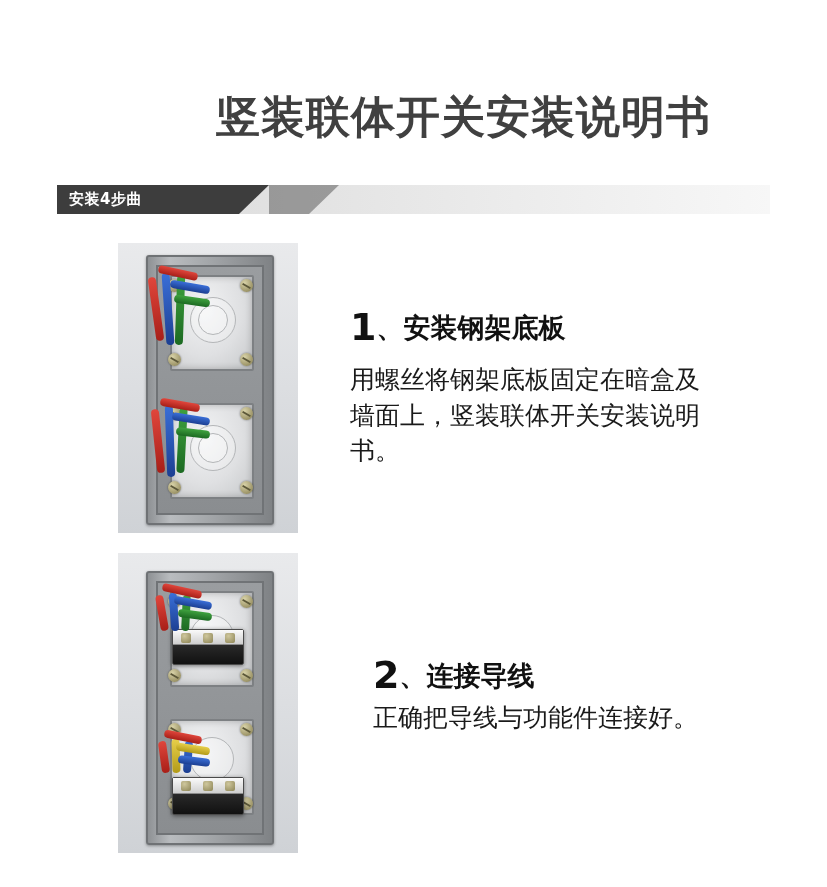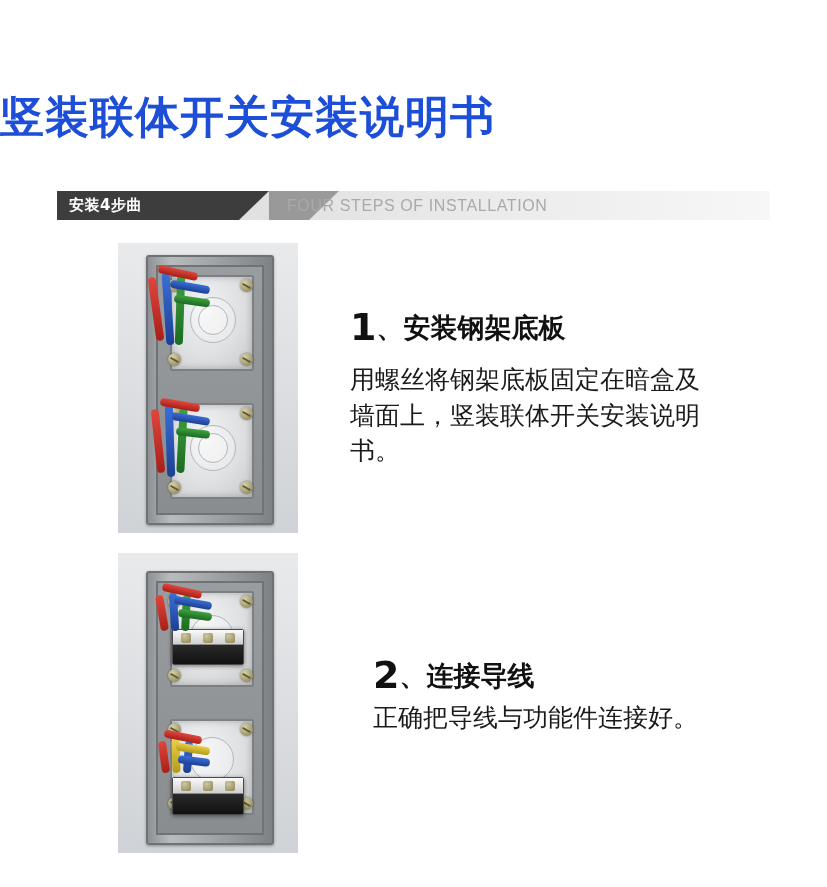--- a/index.html
+++ b/index.html
@@ -23,33 +23,33 @@
     height: 887px;
     background: #fff;
   }
 
   
   .title {
     position: absolute;
     left: 0;
     top: 88px;
     width: 711px;
-    text-align: left;
+    text-align: right;
     font-size: 44px;
     font-weight: bold;
     letter-spacing: 1px;
-    color: #1d4ed8;
+    color: #404040;
     font-family: "DejaVu Sans", sans-serif;
   }
 
   
   .ribbon {
     position: absolute;
     left: 57px;
-    top: 191px;
+    top: 185px;
     width: 713px;
     height: 29px;
   }
   .ribbon-bg {
     position: absolute;
     left: 0; top: 0;
     width: 713px; height: 29px;
     background: linear-gradient(to right, #d8d8d8 0%, #e6e6e6 45%, #f7f7f7 100%);
   }
   .ribbon-dark {
@@ -200,21 +200,20 @@
 
 <div class="page">
 
   <div class="title">竖装联体开关安装说明书</div>
 
   <div class="ribbon">
     <div class="ribbon-bg"></div>
     <div class="ribbon-dark-2"></div>
     <div class="ribbon-dark"></div>
     <div class="ribbon-cn">安装4步曲</div>
-    <div class="ribbon-en">FOUR STEPS OF  INSTALLATION</div>
   </div>
 
   <div class="step">
 
     <div class="photo" style="left:118px; top:243px; width:180px; height:290px;">
 
       <div class="frame" style="left:28px; top:12px; width:124px; height:266px;">
         <div class="frame-inner"></div>
 
         <div class="box" style="left:22px; top:18px; width:80px; height:92px;">

